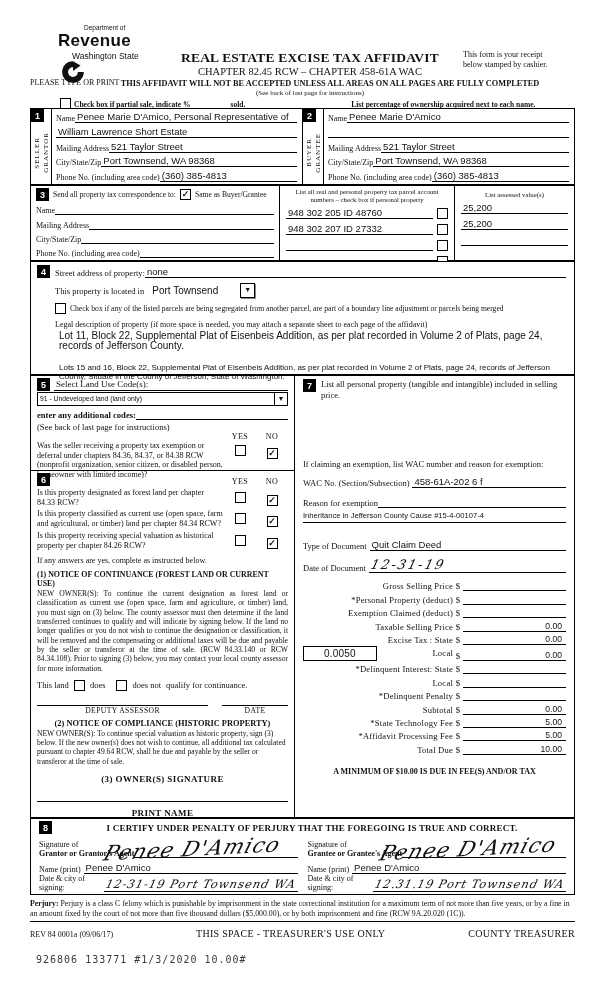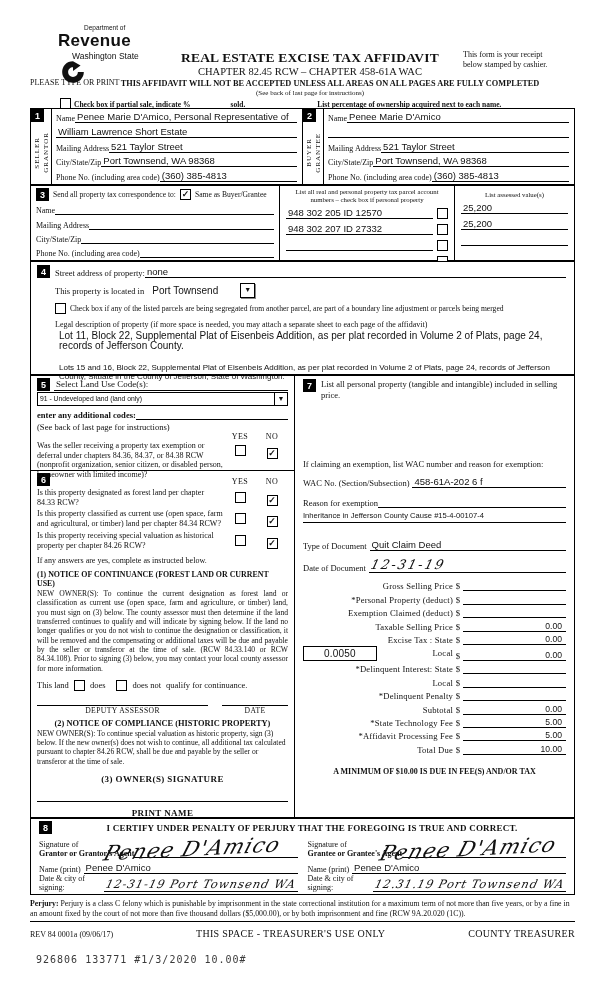--- a/index.html
+++ b/index.html
@@ -69,21 +69,21 @@
     </div>
     <div class="abs" style="top:56px;left:0;font-size:8px;">PLEASE TYPE OR PRINT</div>
     <div class="abs ctr b" style="top:57px;left:80px;width:440px;font-size:8.3px;">THIS AFFIDAVIT WILL NOT BE ACCEPTED UNLESS ALL AREAS ON ALL PAGES ARE FULLY COMPLETED</div>
     <div class="abs ctr" style="top:67px;left:140px;width:280px;font-size:7px;">(See back of last page for instructions)</div>
 
     <div class="abs" style="top:76px;left:30px;right:0;display:flex;align-items:flex-end;font-size:7.5px;font-weight:bold;">
       <span class="cb"></span>
       <span style="margin-left:3px;">Check box if partial sale, indicate %</span>
       <span style="display:inline-block;width:34px;border-bottom:1px solid #000;margin:0 3px;"></span>
       <span>sold.</span>
-      <span style="margin-left:72px;">List percentage of ownership acquired next to each name.</span>
+      <span style="margin-left:106px;">List percentage of ownership acquired next to each name.</span>
     </div>
   </div>
 
   <div class="abs" style="top:108px;left:30px;width:545px;height:77px;display:flex;">
 
     <div class="box" style="flex:1;display:flex;position:relative;">
       <span class="badge abs" style="top:0;left:0;">1</span>
       <div class="vstrip" style="padding-top:12px;">
         <span class="vtxt">SELLER</span>
         <span class="vtxt">GRANTOR</span>
@@ -162,21 +162,21 @@
           <span class="fill"></span>
         </div>
       <div class="frow" style="font-size:8px;">
           <span class="lbl">Phone No. (including area code)</span>
           <span class="fill"></span>
         </div>
     </div>
     <div class="box" style="width:175px;flex:none;border-left:none;padding:2px 6px;display:flex;flex-direction:column;">
       <div class="ctr" style="font-size:6.8px;line-height:8px;">List all real and personal property tax parcel account numbers – check box if personal property</div>
       <div class="frow" style="margin-top:3px;">
-          <span class="fill">948 302 205 ID 12570</span>
+          <span class="fill">948 302 205 ID 48760</span>
           <span class="cb" style="margin-left:4px;"></span>
         </div>
       <div class="frow" style="margin-top:4px;">
           <span class="fill">948 302 207 ID 27332</span>
           <span class="cb" style="margin-left:4px;"></span>
         </div>
       <div class="frow" style="margin-top:4px;">
           <span class="fill"></span>
           <span class="cb" style="margin-left:4px;"></span>
         </div>
@@ -288,21 +288,21 @@
         </div>
         <div style="display:flex;gap:14px;margin-top:14px;">
           <span style="flex:2.6;border-bottom:1px solid #000;"></span>
           <span style="flex:1;border-bottom:1px solid #000;"></span>
         </div>
         <div style="display:flex;gap:14px;font-size:7.6px;letter-spacing:.4px;">
           <span style="flex:2.6;text-align:center;">DEPUTY ASSESSOR</span>
           <span style="flex:1;text-align:center;">DATE</span>
         </div>
         <div class="b ctr lbl" style="font-size:8.4px;margin-top:4px;">(2) NOTICE OF COMPLIANCE (HISTORIC PROPERTY)</div>
-        <div class="small lbl" style="margin-top:1px;">NEW OWNER(S): To continue special valuation as historic property, sign (3) below. If the new owner(s) does not wish to continue, all additional tax calculated pursuant to chapter 84.26 RCW, shall be due and payable by the seller or transferor at the time of sale.</div>
+        <div class="small lbl" style="margin-top:1px;">NEW OWNER(S): To continue special valuation as historic property, sign (3) below. If the new owner(s) does not wish to continue, all additional tax calculated pursuant to chapter 49.64 RCW, shall be due and payable by the seller or transferor at the time of sale.</div>
         <div class="b ctr lbl" style="font-size:9px;margin-top:8px;letter-spacing:.4px;">(3) OWNER(S) SIGNATURE</div>
         <div style="border-bottom:1px solid #000;margin-top:17px;"></div>
         <div class="b ctr lbl" style="font-size:9px;margin-top:6px;letter-spacing:.4px;">PRINT NAME</div>
         <div style="border-bottom:1px solid #000;margin-top:17px;"></div>
       </div>
     </div>
 
     <div style="width:280px;flex:none;border:1px solid #000;border-left:none;box-sizing:border-box;padding:3px 8px;">
       <div style="display:flex;align-items:flex-start;gap:5px;">
         <span class="badge">7</span>

